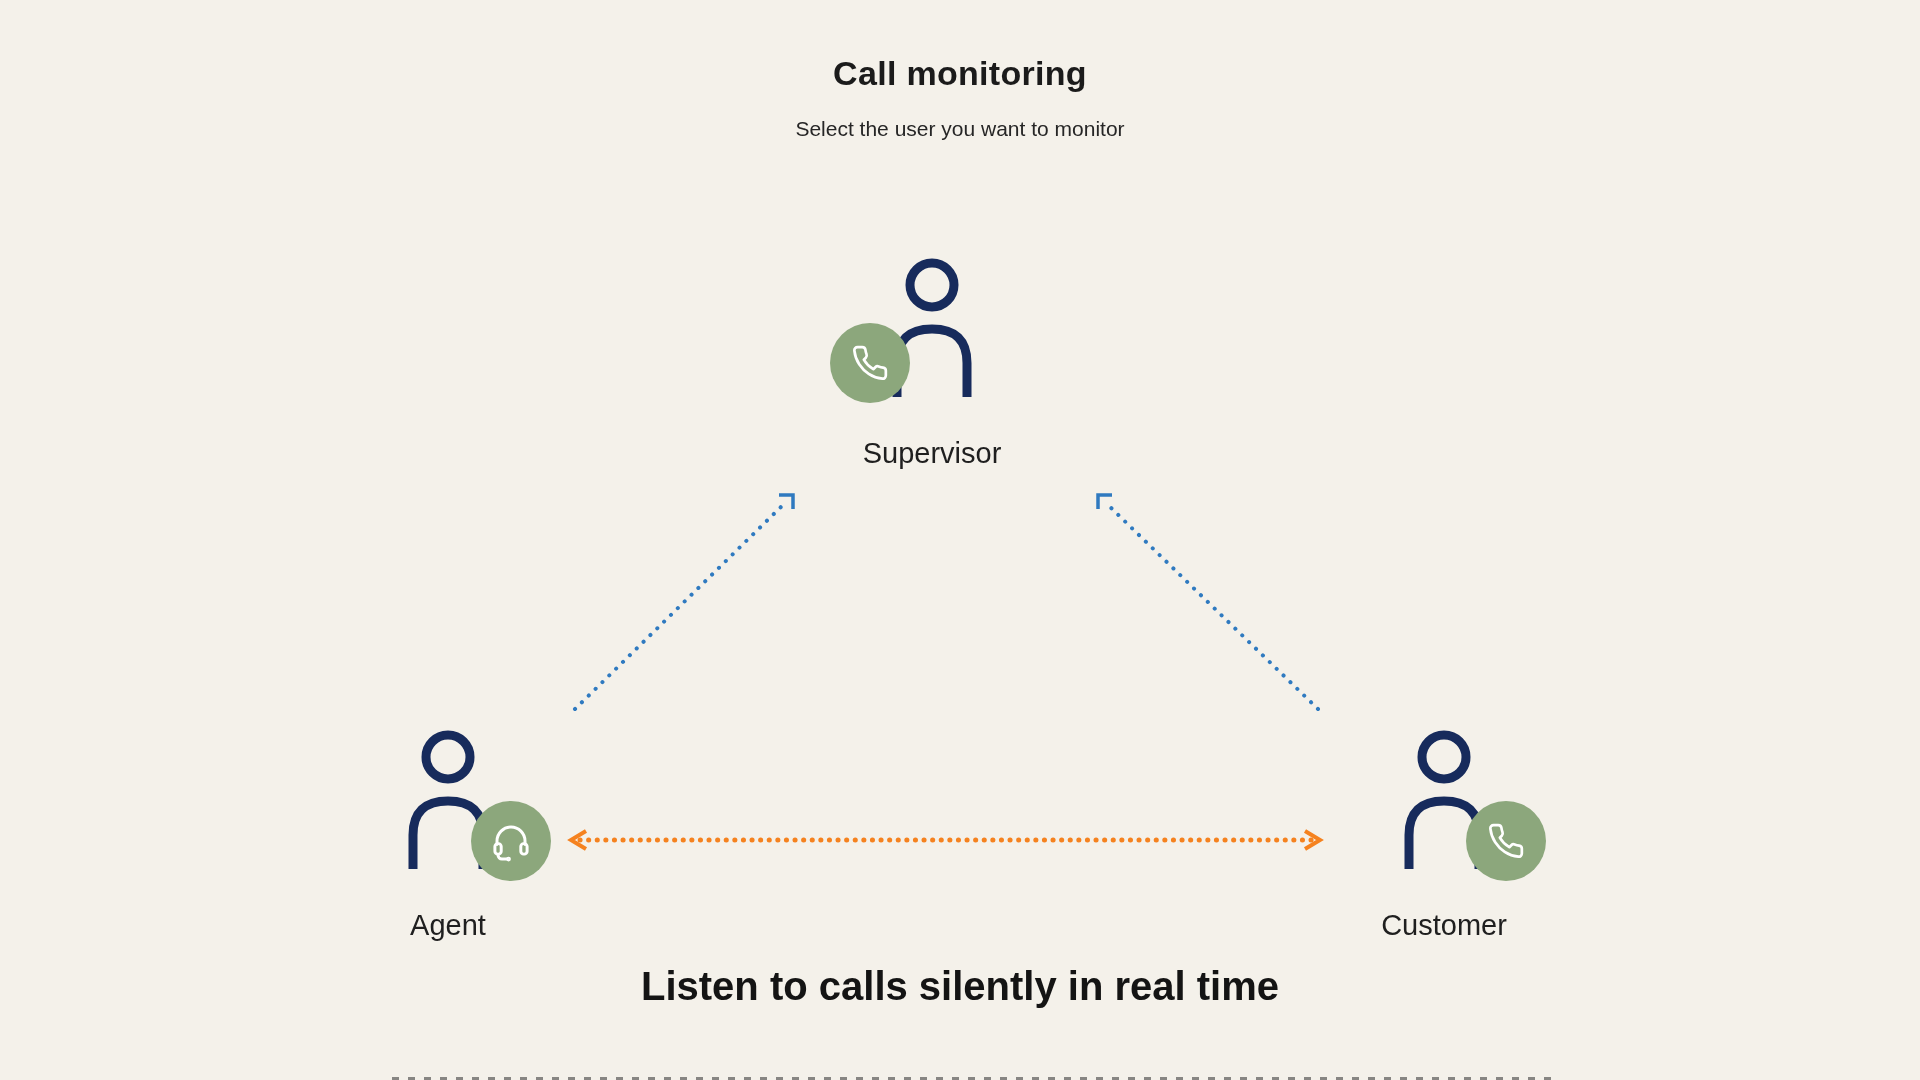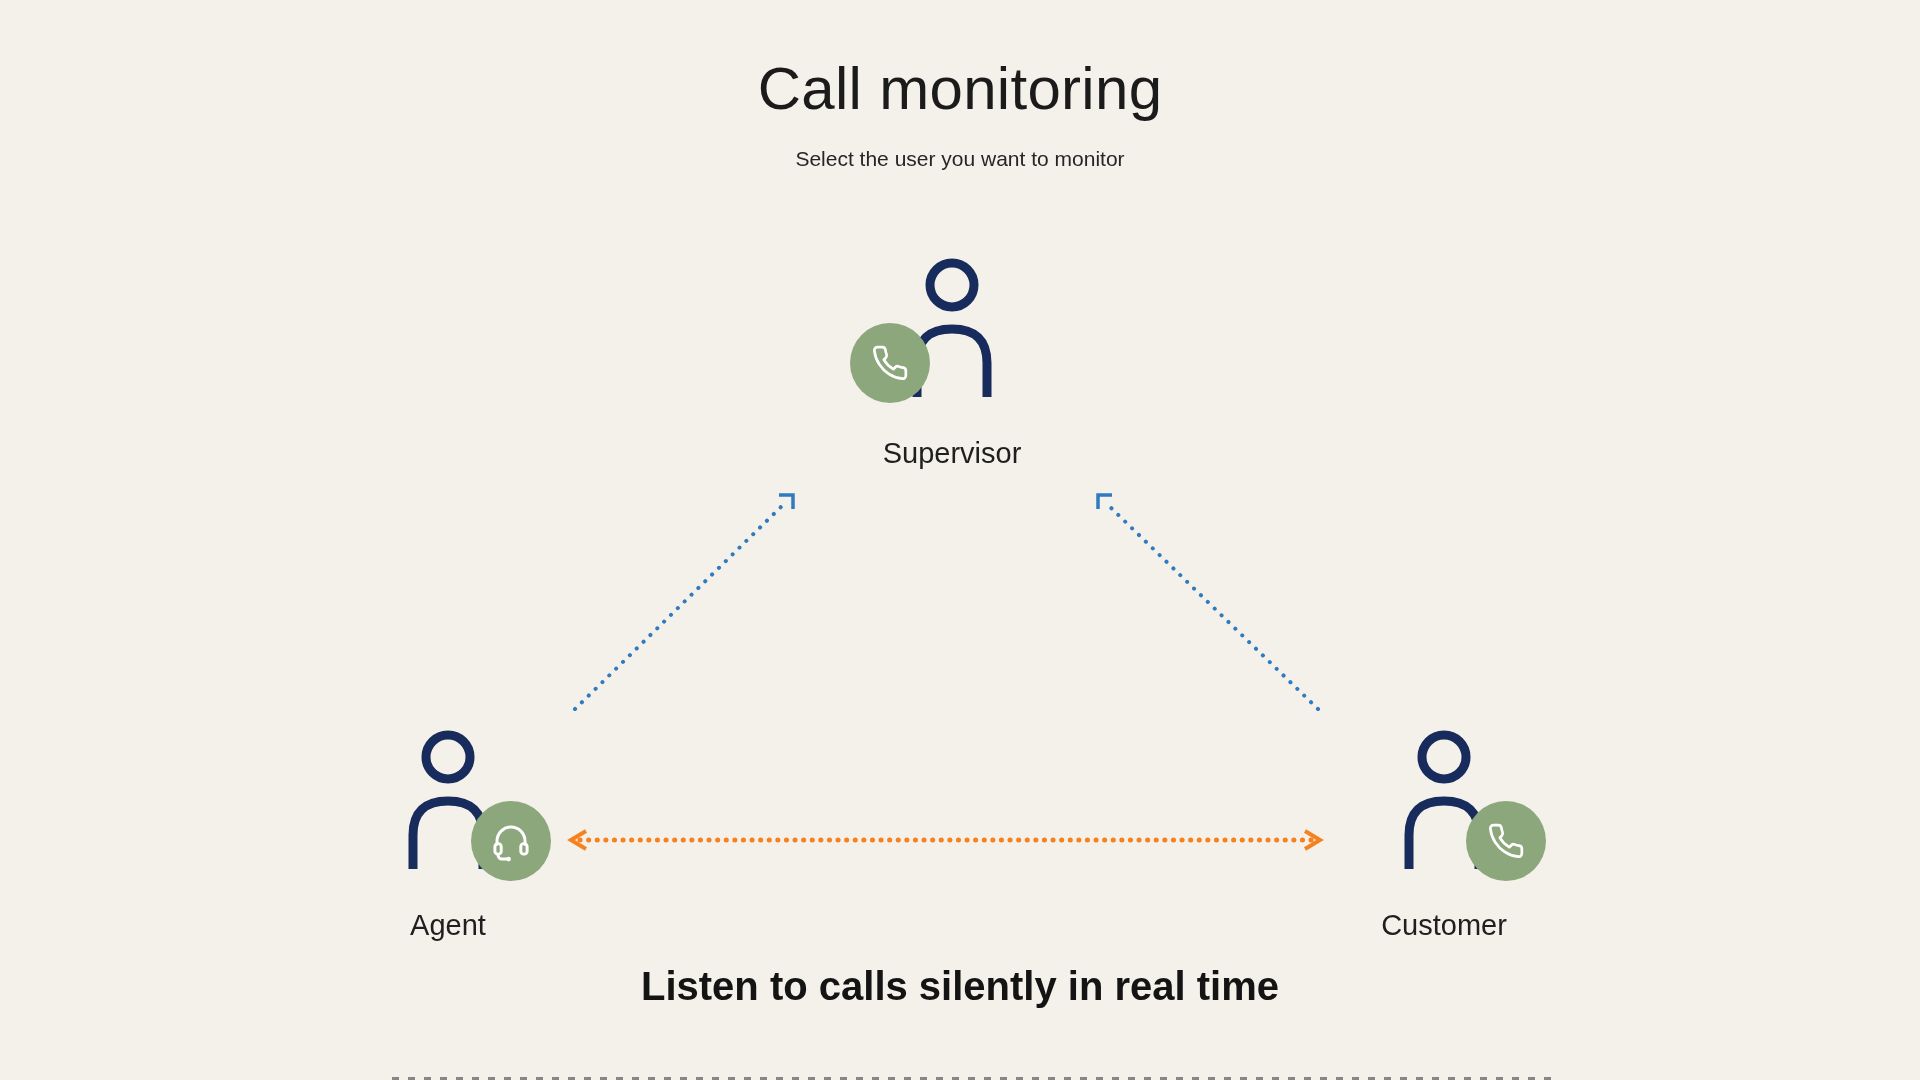--- a/index.html
+++ b/index.html
@@ -1,25 +1,25 @@
 <!DOCTYPE html>
 <html><head>
 <meta charset="utf-8">
 <style>
   html,body{margin:0;padding:0;background:#f4f1ea;}
   .canvas{
     position:relative;width:1920px;height:1080px;overflow:hidden;
     background:#f4f1ea;font-family:"Liberation Sans",sans-serif;color:#1f1f1f;
   }
   .header{position:absolute;top:54px;left:0;width:100%;text-align:center;}
-  .title{margin:0;font-size:60px;font-weight:400;color:#1b1b1b;letter-spacing:.3px;}
+  .title{margin:0;font-size:34px;font-weight:700;color:#1b1b1b;letter-spacing:.3px;}
   .subtitle{margin:24px 0 0;font-size:21px;font-weight:400;color:#262626;}
   .arrows{position:absolute;left:0;top:0;}
   .node{position:absolute;width:200px;display:flex;flex-direction:column;align-items:center;}
-  .node-supervisor{left:852px;top:257px;}
+  .node-supervisor{left:832px;top:257px;}
   .node-agent{left:348px;top:729px;}
   .node-customer{left:1344px;top:729px;}
   .person{display:block;width:100px;height:140px;}
   .badge{
     position:absolute;width:80px;height:80px;border-radius:50%;
     background:#8ca77c;display:flex;align-items:center;justify-content:center;
   }
   .badge-supervisor{left:-2px;top:66px;}
   .badge-agent{left:123px;top:72px;}
   .badge-customer{left:122px;top:72px;}

